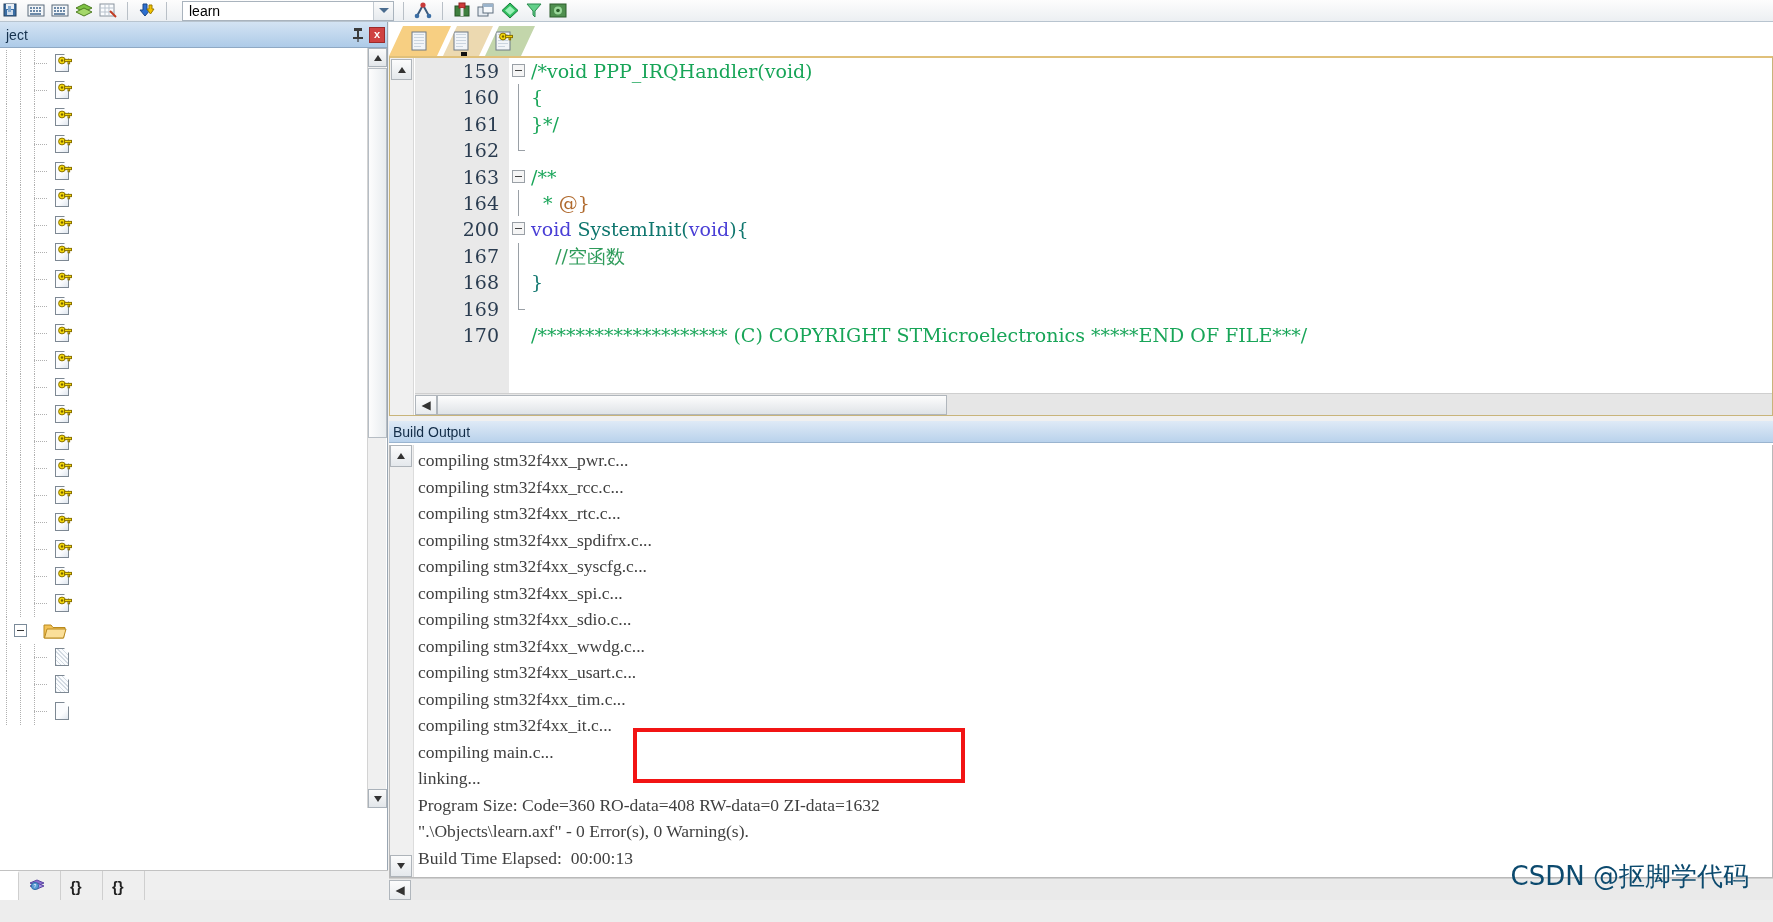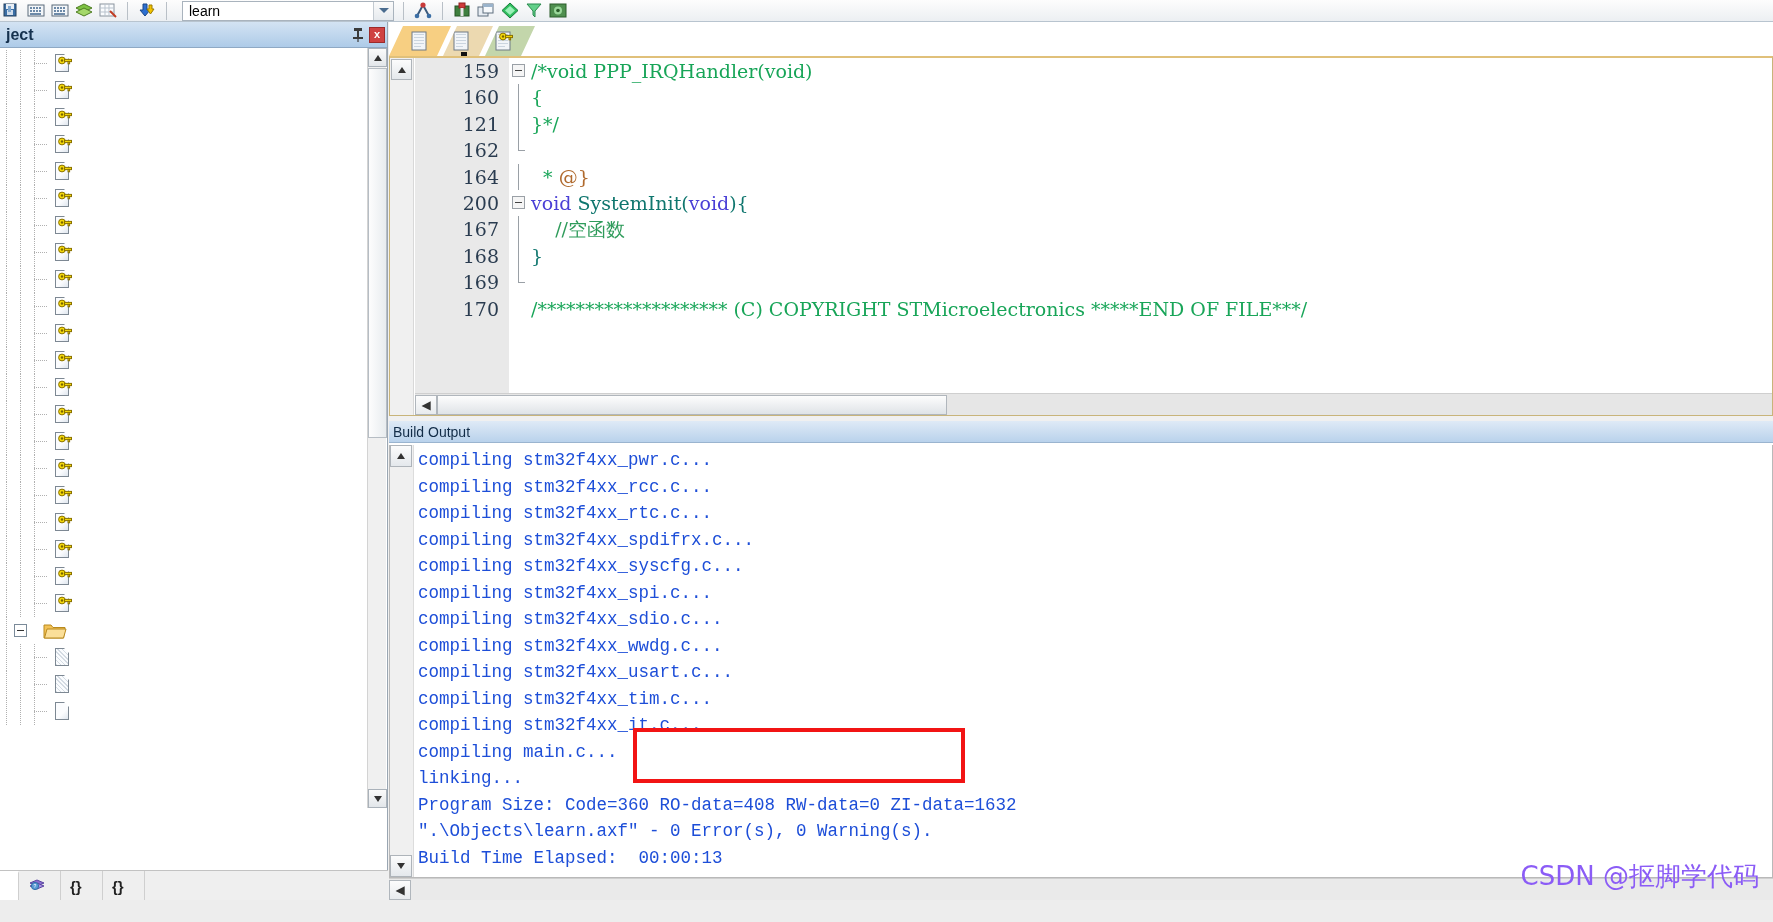--- a/index.html
+++ b/index.html
@@ -50,21 +50,21 @@
     background: #ffffff;
     border-right: 1px solid #9aa6b2;
   }
   .lp-header {
     height: 26px; width: 100%;
     background: linear-gradient(#d3e3f3, #aecbe8);
     border-bottom: 1px solid #8fa9c4;
     display: flex; align-items: center; justify-content: space-between;
     padding: 0 2px 0 6px;
   }
-  .lp-title { font-size: 16px; color: #16324f; font-weight: bold; }
+  .lp-title { font-size: 14px; color: #16324f; }
   .lp-hdr-btns { display: flex; align-items: center; gap: 4px; }
   .pin-ico { width: 14px; height: 16px; position: relative; }
   .close-btn {
     width: 16px; height: 16px; background: #cf4242;
     border: 1px solid #9c2b2b; color:#fff; font-size: 11px; font-weight: bold;
     display:flex;align-items:center;justify-content:center; line-height:1;
   }
   .tree {
     position: absolute; top: 26px; left: 0;
     width: 368px; height: 760px;
@@ -251,38 +251,38 @@
     background: #ffffff; border: 1px solid #b9b9b9; border-top: none;
     overflow: hidden;
   }
   .bo-scrollcol {
     position:absolute; left:0; top:0; width: 24px; height: 100%;
     background: #f0f0f0; border-right: 1px solid #dcdcdc;
   }
   .bo-vs-btn { width: 22px; height: 22px; background: linear-gradient(#fcfcfc,#e4e8ec); border:1px solid #aeb4ba; display:flex;align-items:center;justify-content:center; }
   .bo-lines {
     position:absolute; left: 28px; top: 2px; right: 0; bottom: 0;
-    font-family: Liberation Mono, monospace;
-    font-size: 17.5px; line-height: 26.5px; color: #1d4ed8;
+    font-family: Liberation Serif, serif;
+    font-size: 17.5px; line-height: 26.5px; color: #404040;
     white-space: pre;
   }
   .bo-line { height: 26.5px; }
   .bo-hscroll {
     position:absolute; left: 0; right: 0; bottom: 0; height: 22px;
     background: #eaeaea; border-top: 1px solid #cfcfcf; display:flex; align-items:center;
   }
   .redbox {
     position: absolute; left: 633px; top: 728px;
     width: 332px; height: 55px;
     border: 4px solid #f21414;
     pointer-events: none;
   }
   .watermark {
-    position: absolute; right: 14px; bottom: 28px;
-    font-size: 26px; color: #8b5cf6;
+    position: absolute; right: 24px; bottom: 28px;
+    font-size: 26px; color: #0c4a6e;
     font-family: "DejaVu Sans", sans-serif;
     white-space: nowrap;
   }
   .bottombar {
     position:absolute; left:0; bottom:0; width: 1773px; height: 22px; background: #ededed;
   }
 </style>
 </head>
 <body>
 
@@ -868,22 +868,23 @@
   <div class="codewrap">
     <div class="code-scrollcol">
       <div class="code-vscroll-up">
           <span class="sb-up"></span>
         </div>
     </div>
     <div class="gutter"></div>
     <div class="codelines" id="code-lines">
         <div class="cline"><span class="lineno">159</span><span class="foldcol"><span class="fold-box"></span></span><span class="ctext cmt">/*void PPP_IRQHandler(void)</span></div>
         <div class="cline"><span class="lineno">160</span><span class="foldcol"><span class="fold-line"></span></span><span class="ctext cmt">{</span></div>
-        <div class="cline"><span class="lineno">121</span><span class="foldcol"><span class="fold-line"></span></span><span class="ctext cmt">}*/</span></div>
+        <div class="cline"><span class="lineno">161</span><span class="foldcol"><span class="fold-line"></span></span><span class="ctext cmt">}*/</span></div>
         <div class="cline"><span class="lineno">162</span><span class="foldcol"><span class="fold-end"></span></span><span class="ctext cmt"></span></div>
+        <div class="cline"><span class="lineno">163</span><span class="foldcol"><span class="fold-box"></span></span><span class="ctext cmt">/**</span></div>
         <div class="cline"><span class="lineno">164</span><span class="foldcol"><span class="fold-line"></span></span><span class="ctext cmt">  * </span><span class="ctext at">@}</span></div>
         <div class="cline"><span class="lineno">200</span><span class="foldcol"><span class="fold-box"></span></span><span class="ctext kw">void</span><span class="ctext id"> SystemInit(</span><span class="ctext kw">void</span><span class="ctext id">){</span></div>
         <div class="cline"><span class="lineno">167</span><span class="foldcol"><span class="fold-line"></span></span><span class="ctext cmt2">    //空函数</span></div>
         <div class="cline"><span class="lineno">168</span><span class="foldcol"><span class="fold-line"></span></span><span class="ctext id">}</span></div>
         <div class="cline"><span class="lineno">169</span><span class="foldcol"><span class="fold-end"></span></span><span class="ctext id"></span></div>
         <div class="cline"><span class="lineno">170</span><span class="foldcol"></span><span class="ctext cmt">/******************** (C) COPYRIGHT STMicroelectronics *****END OF FILE***/</span></div>
       </div>
     <div class="code-hscroll">
       <div class="hs-left">◀</div>
       <div class="hs-thumb"></div>

